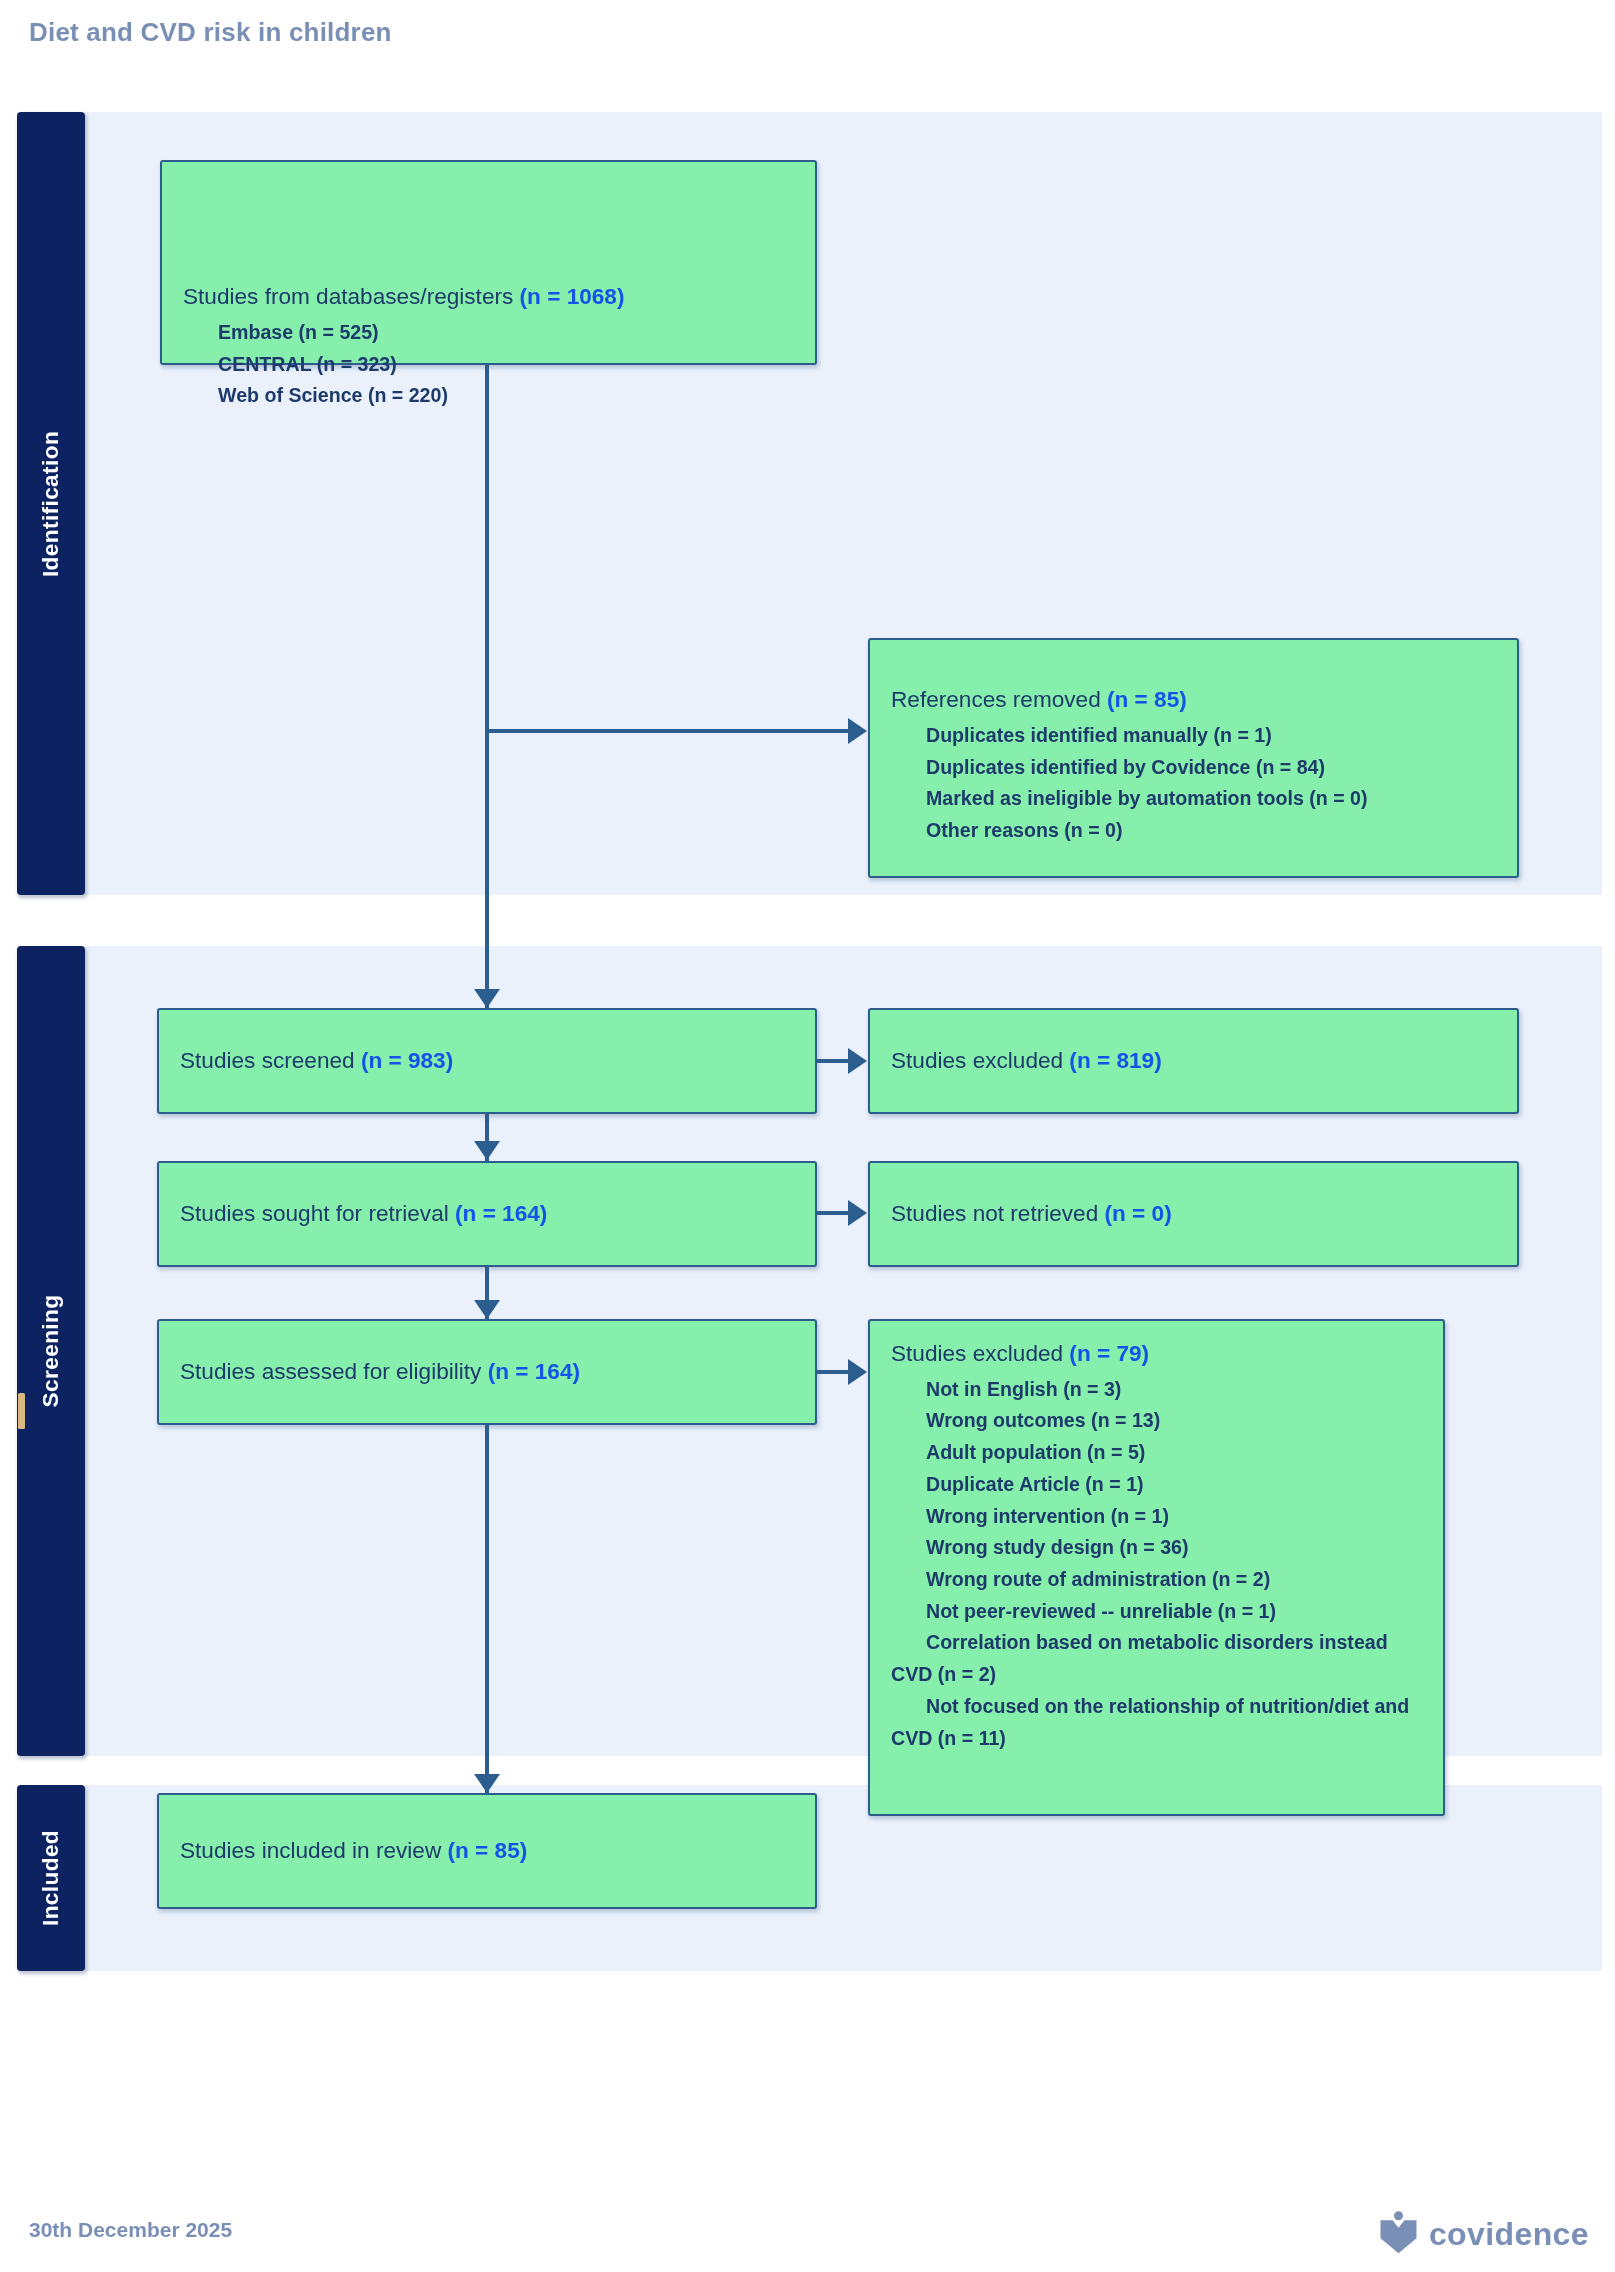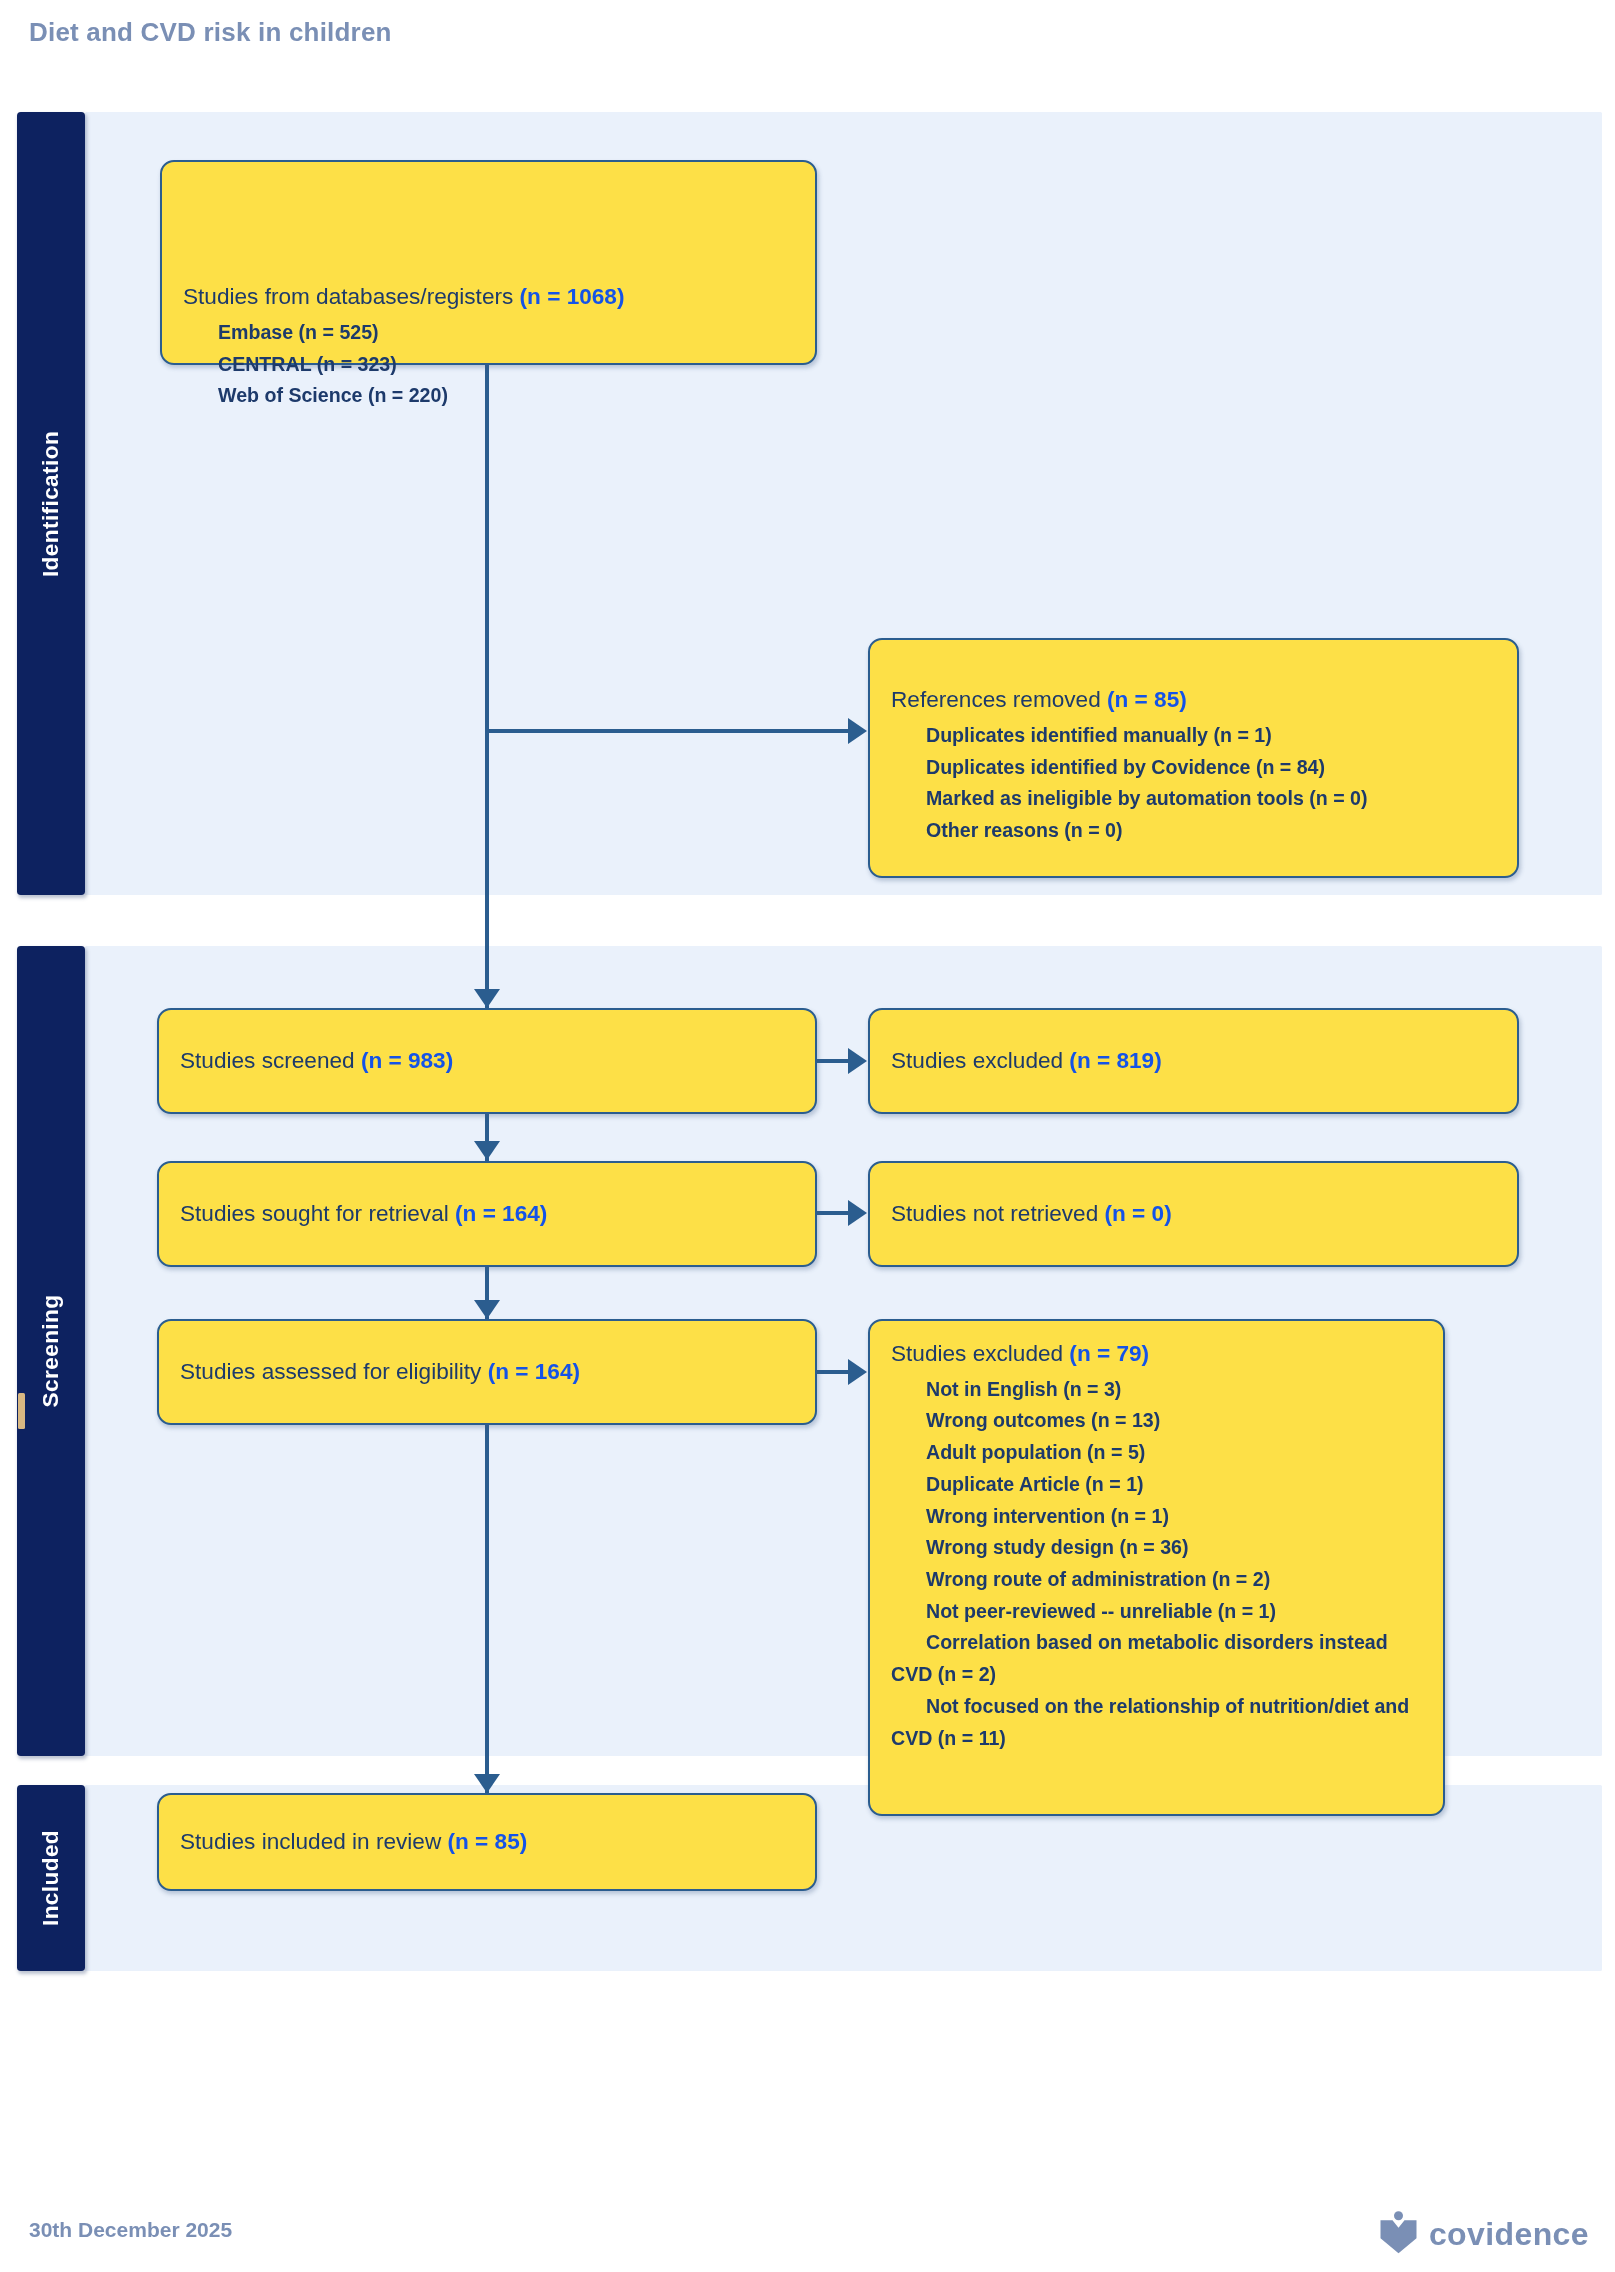--- a/index.html
+++ b/index.html
@@ -69,23 +69,23 @@
     top: 1393px;
     width: 6.8px;
     height: 36px;
     background: #d8b882;
     border-radius: 1.5px;
   }
 
   
   .flow-box {
     position: absolute;
-    background: #fde047;
+    background: #86efac;
     border: 2.3px solid #2b5d8f;
-    border-radius: 14px;
+    border-radius: 3px;
     box-sizing: border-box;
     box-shadow: 1.5px 3px 4.5px rgba(70,95,135,0.30);
   }
   .box-text {
     position: absolute;
     left: 21px;
     right: 15px;
     color: #1d3a6b;
     font-size: 22.6px;
     line-height: 1.46;
@@ -114,21 +114,21 @@
 
   
   #box-databases        { left: 160px;  top: 160px;  width: 657px;  height: 205px; }
   #box-refs-removed     { left: 868px; top: 638px;  width: 651px;  height: 240px; padding-left: 48px; }
   #box-screened         { left: 157px;  top: 1008px; width: 660px;  height: 106px; }
   #box-excluded-screen  { left: 868px; top: 1008px; width: 651px;  height: 106px; }
   #box-sought           { left: 157px;  top: 1161px; width: 660px;  height: 106px; }
   #box-not-retrieved    { left: 868px; top: 1161px; width: 651px;  height: 106px; }
   #box-eligibility      { left: 157px;  top: 1319px; width: 660px;  height: 106px; }
   #box-excluded-elig    { left: 868px; top: 1319px; width: 577px;  height: 497px; }
-  #box-included         { left: 157px;  top: 1793px; width: 660px;  height: 98px; }
+  #box-included         { left: 157px;  top: 1793px; width: 660px;  height: 116px; }
 
   #box-databases .box-text       { top: 119px; }
   #box-refs-removed .box-text    { top: 44px;  }
   #box-excluded-elig .box-text   { top: 16.6px;  }
 
   
   .conn {
     position: absolute;
     background: #2b5d8f;
   }

